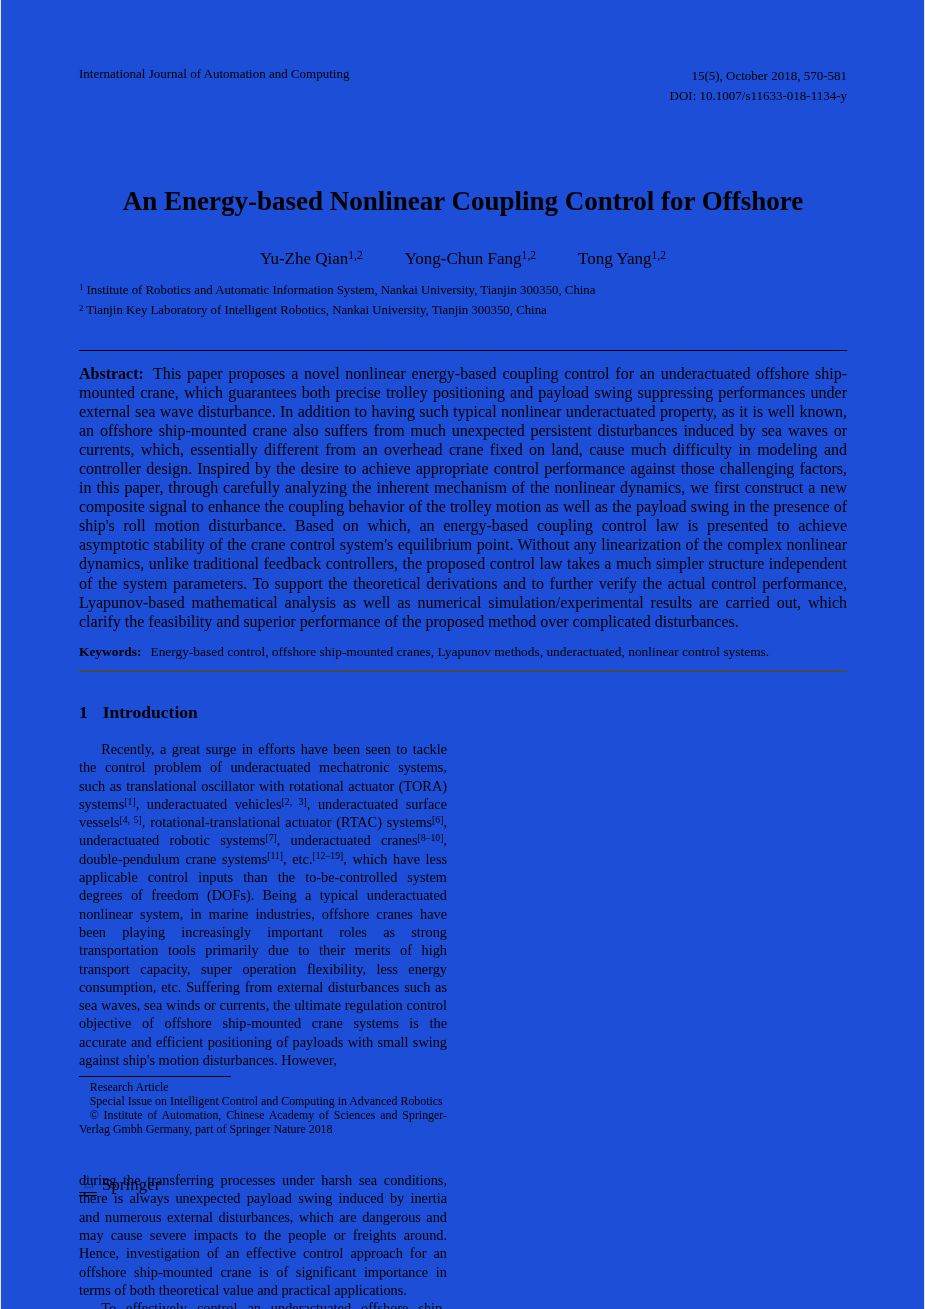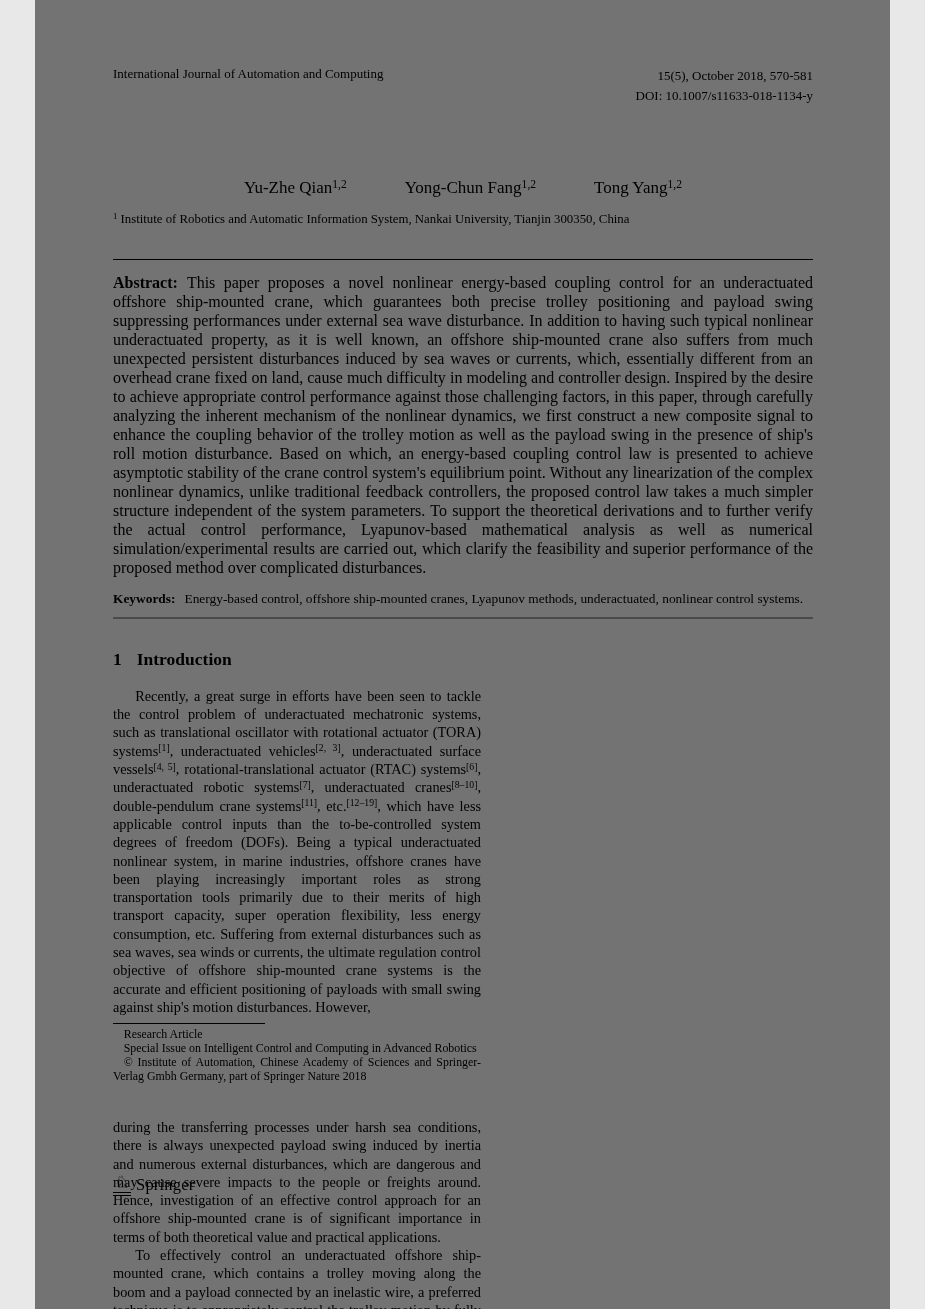--- a/index.html
+++ b/index.html
@@ -1,33 +1,33 @@
 <!DOCTYPE html>
 <html><head>
 <meta charset="utf-8">
 <style>
   * { margin:0; padding:0; box-sizing:border-box; }
   html,body { background:#e8e8e8; }
   .page {
-    width:855px; height:1309px; margin:0 auto; background:#737373;
+    width:923px; height:1309px; margin:0 auto; background:#1d4ed8;
     font-family:"Liberation Serif","DejaVu Serif",serif; color:#000;
     position:relative; overflow:hidden;
   }
   .content { padding:66px 77px 0 78px; }
 
   
   .hdr { display:flex; justify-content:space-between; align-items:flex-start; font-size:13px; }
   .hdr-right { text-align:right; line-height:1.55; }
 
   
   .title { text-align:center; font-size:27px; font-weight:bold; margin-top:72px; line-height:1.72; }
   .annot { display:inline-block; vertical-align:-6px; margin-left:2px; }
 
   
-  .authors { display:flex; justify-content:center; gap:58px; font-size:17px; margin-top:24px; }
+  .authors { display:flex; justify-content:center; gap:42px; font-size:17px; margin-top:24px; }
   sup { font-size:0.68em; line-height:0; position:relative; vertical-align:baseline; top:-0.45em; }
 
   .affils { text-align:left; font-size:12.8px; margin-top:11px; line-height:1.62; }
 
   .rule-thin { border:none; border-top:1.4px solid #000; margin-top:29px; }
   .rule-thick { border:none; border-top:2.6px solid #4a4a4a; margin-top:10px; }
 
   .abstract { font-size:16px; line-height:1.19; text-align:justify; margin-top:13px; }
   .lbl { font-weight:bold; margin-right:9px; }
   .keywords { font-size:13.4px; margin-top:13px; text-align:justify; }
@@ -59,30 +59,32 @@
 
     <div class="hdr">
       <div>International Journal of Automation and Computing</div>
       <div class="hdr-right">
         <div>15(5), October 2018, 570-581</div>
         <div>DOI: 10.1007/s11633-018-1134-y</div>
       </div>
     </div>
 
     <div class="title">
+      <div>An Energy-based Nonlinear Coupling Control for Offshore</div>
     </div>
 
     <div class="authors">
       <span class="author"><span>Yu-Zhe Qian</span><sup>1,2</sup></span>
       <span class="author"><span>Yong-Chun Fang</span><sup>1,2</sup></span>
       <span class="author"><span>Tong Yang</span><sup>1,2</sup></span>
     </div>
 
     <div class="affils">
       <div><sup>1</sup> <span>Institute of Robotics and Automatic Information System, Nankai University, Tianjin 300350, China</span></div>
+      <div><sup>2</sup> <span>Tianjin Key Laboratory of Intelligent Robotics, Nankai University, Tianjin 300350, China</span></div>
     </div>
 
     <hr class="rule-thin">
 
     <div class="abstract">
       <span class="lbl">Abstract:</span><span>This paper proposes a novel nonlinear energy-based coupling control for an underactuated offshore ship-mounted crane, which guarantees both precise trolley positioning and payload swing suppressing performances under external sea wave disturbance. In addition to having such typical nonlinear underactuated property, as it is well known, an offshore ship-mounted crane also suffers from much unexpected persistent disturbances induced by sea waves or currents, which, essentially different from an overhead crane fixed on land, cause much difficulty in modeling and controller design. Inspired by the desire to achieve appropriate control performance against those challenging factors, in this paper, through carefully analyzing the inherent mechanism of the nonlinear dynamics, we first construct a new composite signal to enhance the coupling behavior of the trolley motion as well as the payload swing in the presence of ship's roll motion disturbance. Based on which, an energy-based coupling control law is presented to achieve asymptotic stability of the crane control system's equilibrium point. Without any linearization of the complex nonlinear dynamics, unlike traditional feedback controllers, the proposed control law takes a much simpler structure independent of the system parameters. To support the theoretical derivations and to further verify the actual control performance, Lyapunov-based mathematical analysis as well as numerical simulation/experimental results are carried out, which clarify the feasibility and superior performance of the proposed method over complicated disturbances.</span>
     </div>
 
     <div class="keywords">
       <span class="lbl">Keywords:</span><span>Energy-based control, offshore ship-mounted cranes, Lyapunov methods, underactuated, nonlinear control systems.</span>

